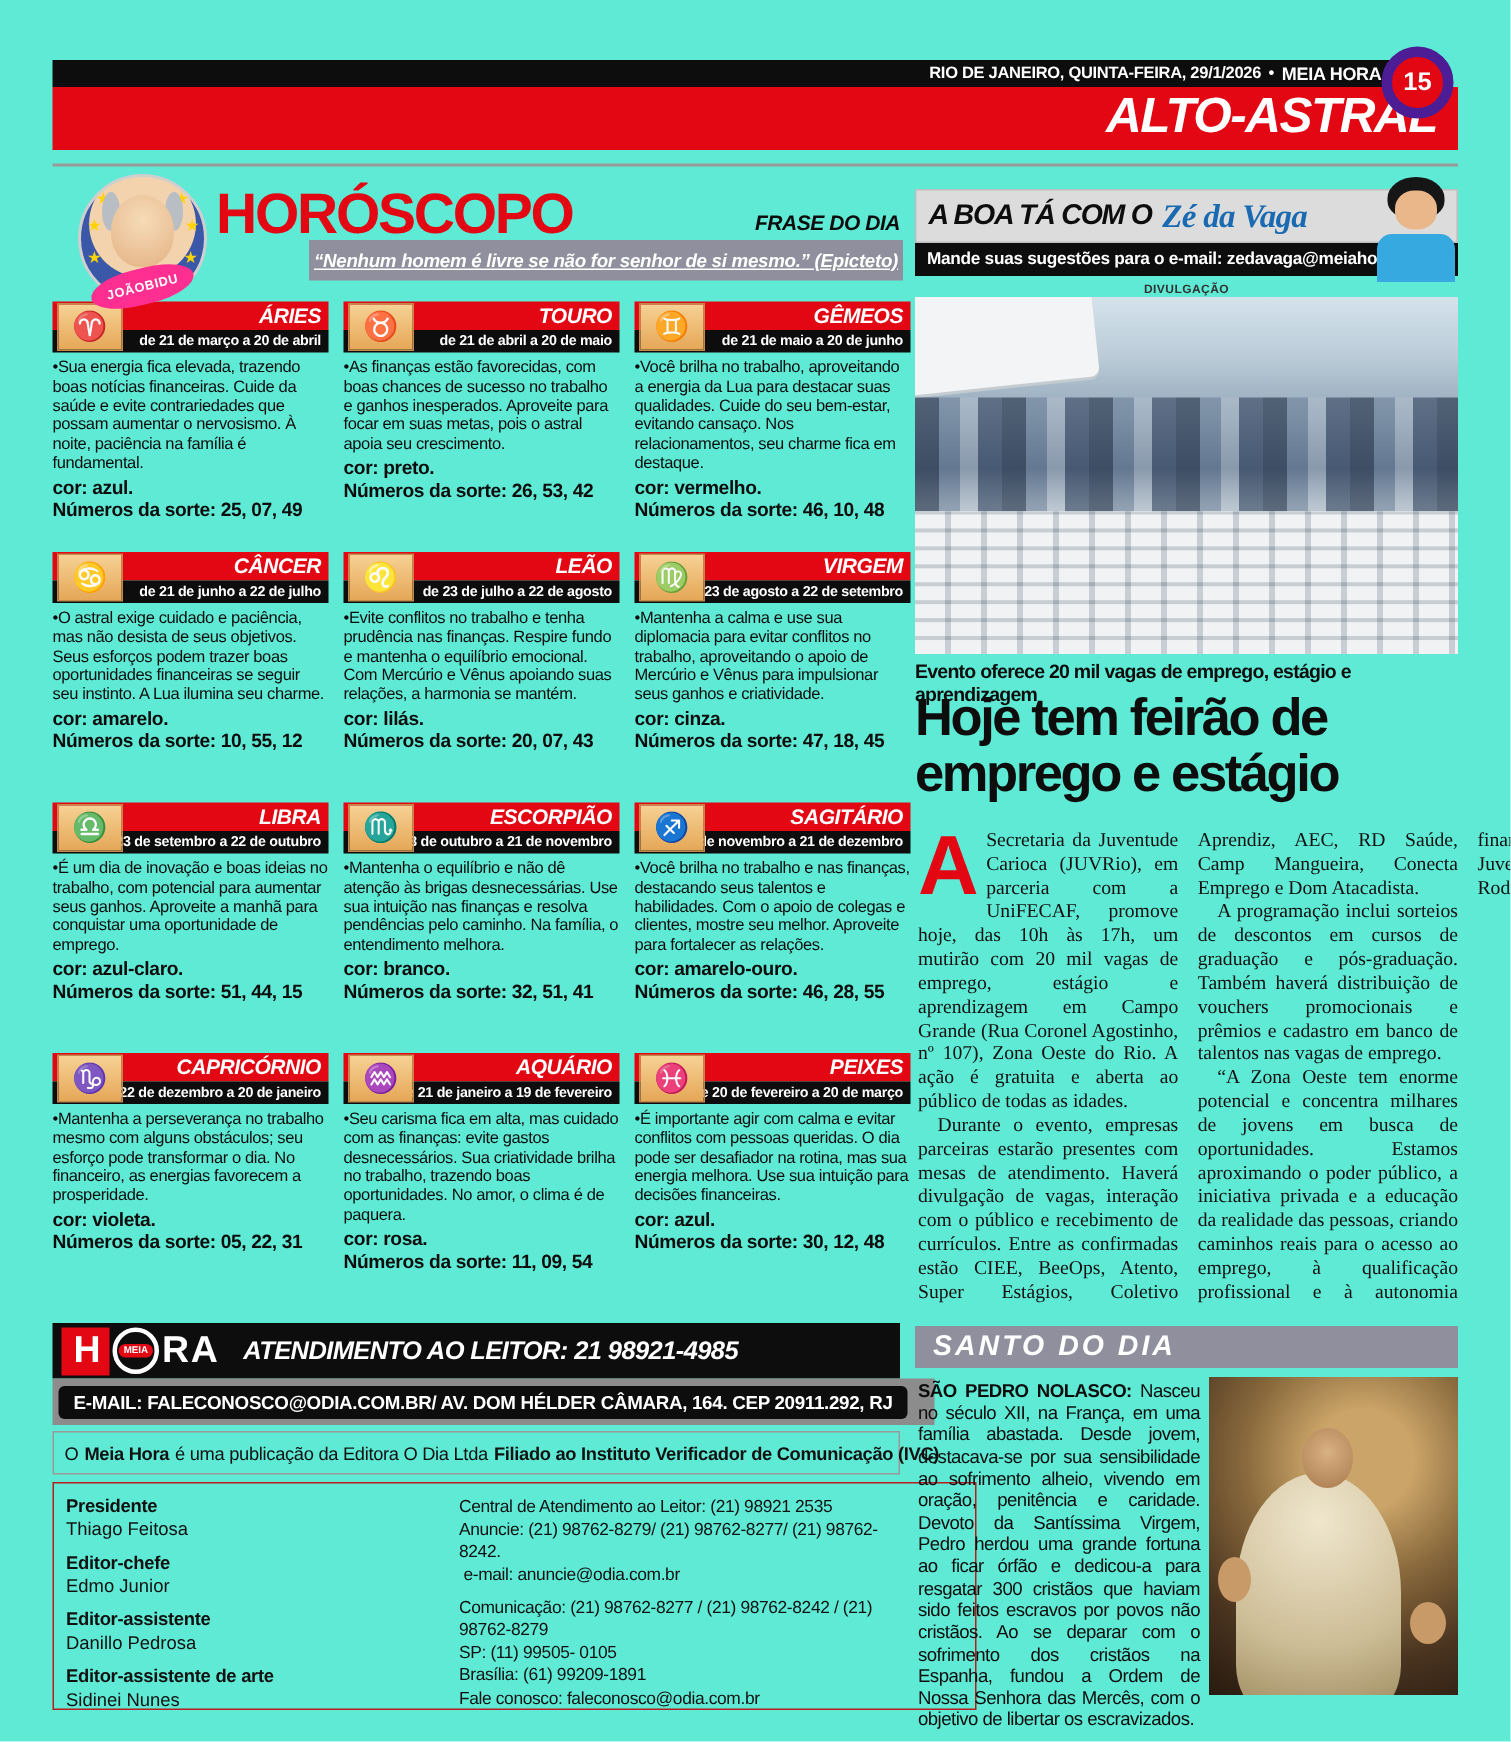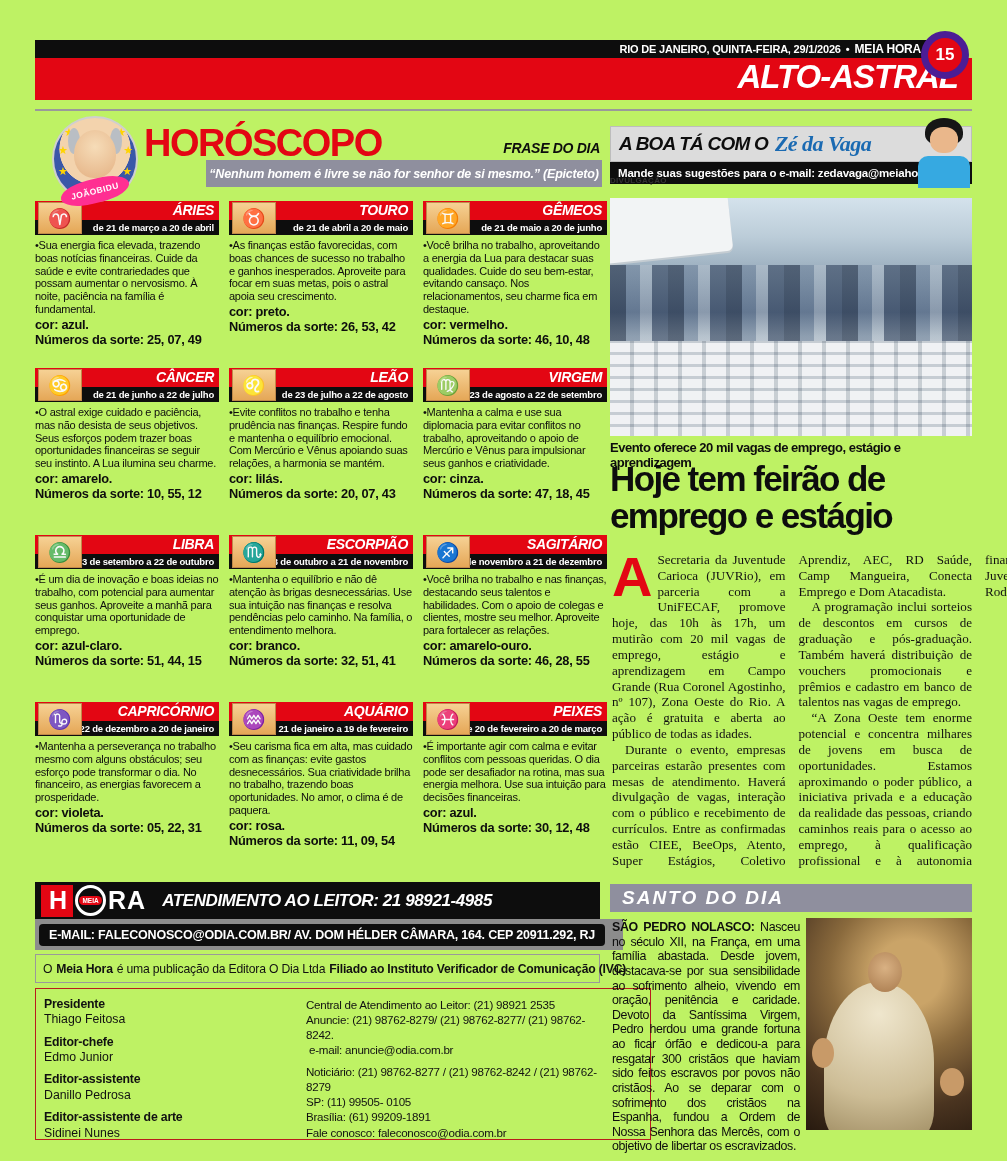--- a/index.html
+++ b/index.html
@@ -1,16 +1,16 @@
 <!DOCTYPE html>
 <html lang="pt-BR"><head>
 <meta charset="utf-8">
 <style>
   html,body{margin:0;padding:0;background:#fff;}
-  #page{position:relative;width:1007px;height:1161px;background:#bef264;overflow:hidden;
+  #page{position:relative;width:1007px;height:1161px;background:#5eead4;overflow:hidden;
         font-family:"Liberation Sans",sans-serif;color:#111;}
   
   #topbar{position:absolute;left:35px;top:40px;width:900px;height:18px;background:#0d0d0d;
           color:#fff;display:flex;align-items:center;justify-content:flex-end;padding-right:14px;box-sizing:border-box;}
   #topbar .dateline{font-size:11px;font-weight:bold;letter-spacing:-0.2px;}
   #topbar .sep{margin:0 5px;font-size:11px;font-weight:bold;}
   #topbar .brand{font-size:12px;font-weight:900;letter-spacing:-0.2px;}
   #page-circle{position:absolute;left:921px;top:31px;width:34px;height:34px;border-radius:50%;
           background:#e30613;border:7px solid #4c1d95;color:#fff;font-weight:900;font-size:17px;
           display:flex;align-items:center;justify-content:center;z-index:3;}
@@ -31,38 +31,38 @@
   #bidu .hairR{position:absolute;right:14px;top:10px;width:12px;height:26px;border-radius:50%;background:#b9bec4;}
   #bidu .ribbon{position:absolute;left:6px;right:6px;bottom:-3px;height:24px;background:#ff2f92;
         border-radius:50%/58%;transform:rotate(-14deg);color:#fff;font-size:8.5px;font-weight:900;
         display:flex;align-items:center;justify-content:center;letter-spacing:0.5px;}
   #horoscope-title{position:absolute;left:144px;top:122px;font-size:38px;font-weight:900;
         color:#e30613;letter-spacing:-1.5px;}
   #frase-label{position:absolute;left:468px;top:140px;width:132px;text-align:right;
         font-size:14px;font-weight:900;font-style:italic;color:#0d0d0d;letter-spacing:-0.3px;}
   #quote-bar{position:absolute;left:206px;top:160px;width:396px;height:27px;background:#8f8f9e;
         color:#fff;font-style:italic;font-size:12.5px;font-weight:bold;display:flex;align-items:center;
-        justify-content:center;letter-spacing:-0.2px;}
+        justify-content:center;letter-spacing:-0.2px;text-decoration:underline;}
   
   #ze-box{position:absolute;left:610px;top:126px;width:362px;height:60px;}
   #ze-top{height:36px;background:#dcdcdc;border:1px solid #bdbdbd;box-sizing:border-box;
         display:flex;align-items:center;padding-left:8px;}
   #ze-top .prefix{font-size:19px;font-weight:900;font-style:italic;letter-spacing:-0.8px;color:#0d0d0d;}
   #ze-top .name{font-family:"Liberation Serif",serif;font-style:italic;font-weight:bold;
         font-size:22px;color:#1a6ab2;margin-left:7px;letter-spacing:-0.5px;}
   #ze-bottom{height:22px;background:#0d0d0d;color:#fff;font-size:11.5px;font-weight:bold;
         display:flex;align-items:center;padding-left:8px;letter-spacing:-0.2px;}
   #ze-mascot{position:absolute;right:-2px;top:-8px;width:60px;height:70px;z-index:2;}
   #ze-mascot .hair{position:absolute;left:11px;top:0;width:38px;height:28px;background:#161616;
         border-radius:50% 50% 42% 42%;}
   #ze-mascot .face{position:absolute;left:16px;top:9px;width:28px;height:26px;background:#eab78b;
         border-radius:46%;}
   #ze-mascot .shirt{position:absolute;left:4px;bottom:0;width:52px;height:32px;background:#36a9e1;
         border-radius:10px 10px 0 0;}
-  #photo-credit{position:absolute;left:610px;top:176px;width:362px;text-align:left;
+  #photo-credit{position:absolute;left:610px;top:188px;width:362px;text-align:center;
         font-size:8px;font-weight:900;color:#333;letter-spacing:0.3px;}
   
   #event-photo{position:absolute;left:610px;top:198px;width:362px;height:238px;overflow:hidden;
         background:linear-gradient(#d4e2ec 0%,#bccdd9 16%,#93a7b8 34%,#6e8299 48%,#b4c2cc 58%,#e9edf0 72%,#f5f6f7 100%);}
   #event-photo .canopy{position:absolute;left:-20px;top:-10px;width:140px;height:70px;background:#f2f4f5;
         transform:rotate(-6deg);border-radius:6px;box-shadow:0 2px 0 #c4ccd2;}
   #event-photo .crowd{position:absolute;left:0;top:28%;width:100%;height:32%;
         background:repeating-linear-gradient(90deg, rgba(28,42,66,.60) 0 16px, rgba(84,104,134,.40) 16px 30px,
         rgba(188,196,208,.35) 30px 42px, rgba(40,56,84,.55) 42px 58px);}
   #event-photo .chairs{position:absolute;left:0;bottom:0;width:100%;height:40%;
@@ -341,21 +341,21 @@
       <div class="staff-name">Edmo Junior</div>
       <div class="staff-role">Editor-assistente</div>
       <div class="staff-name">Danillo Pedrosa</div>
       <div class="staff-role">Editor-assistente de arte</div>
       <div class="staff-name">Sidinei Nunes</div>
     </div>
     <div id="contact-col">
       <div class="contact-line"><b>Central de Atendimento ao Leitor:</b><span>(21) 98921 2535</span></div>
       <div class="contact-line"><b>Anuncie:</b><span>(21) 98762-8279/ (21) 98762-8277/ (21) 98762-8242.</span></div>
       <div class="contact-line"><b></b><span>e-mail: anuncie@odia.com.br</span></div>
-      <div class="contact-line contact-gap"><b>Noticiário:</b><span>(21) 98762-8277 / (21) 98762-8242 / (21) 98762-8279</span></div>
+      <div class="contact-line contact-gap"><b>Comunicação:</b><span>(21) 98762-8277 / (21) 98762-8242 / (21) 98762-8279</span></div>
       <div class="contact-line"><b>SP:</b><span>(11) 99505- 0105</span></div>
       <div class="contact-line"><b>Brasília:</b><span>(61) 99209-1891</span></div>
       <div class="contact-line"><b>Fale conosco:</b><span>faleconosco@odia.com.br</span></div>
     </div>
   </div>
 
   <div id="santo-bar">SANTO DO DIA</div>
   <div id="santo-text">
     <span class="santo-name">SÃO PEDRO NOLASCO:</span>
     <span>Nasceu no século XII, na França, em uma família abastada. Desde jovem, destacava-se por sua sensibilidade ao sofrimento alheio, vivendo em oração, penitência e caridade. Devoto da Santíssima Virgem, Pedro herdou uma grande fortuna ao ficar órfão e dedicou-a para resgatar 300 cristãos que haviam sido feitos escravos por povos não cristãos. Ao se deparar com o sofrimento dos cristãos na Espanha, fundou a Ordem de Nossa Senhora das Mercês, com o objetivo de libertar os escravizados.</span>

